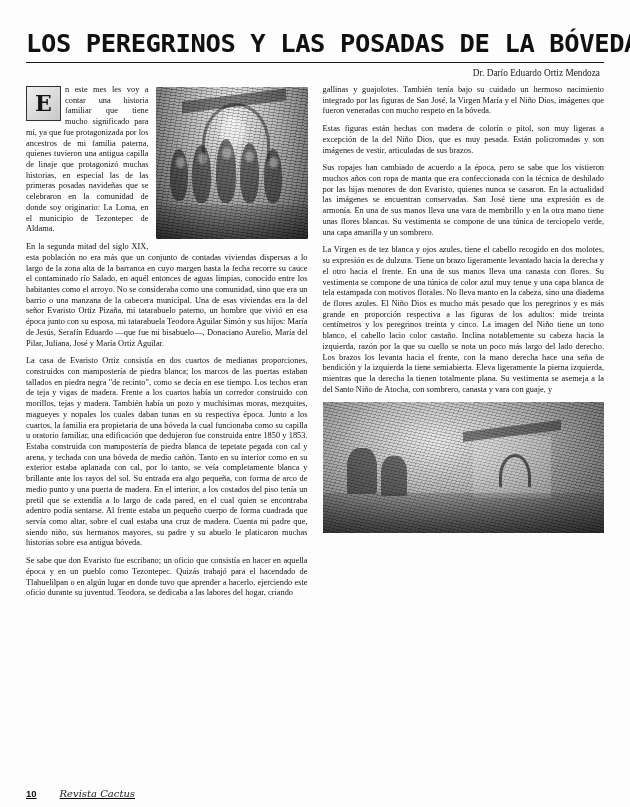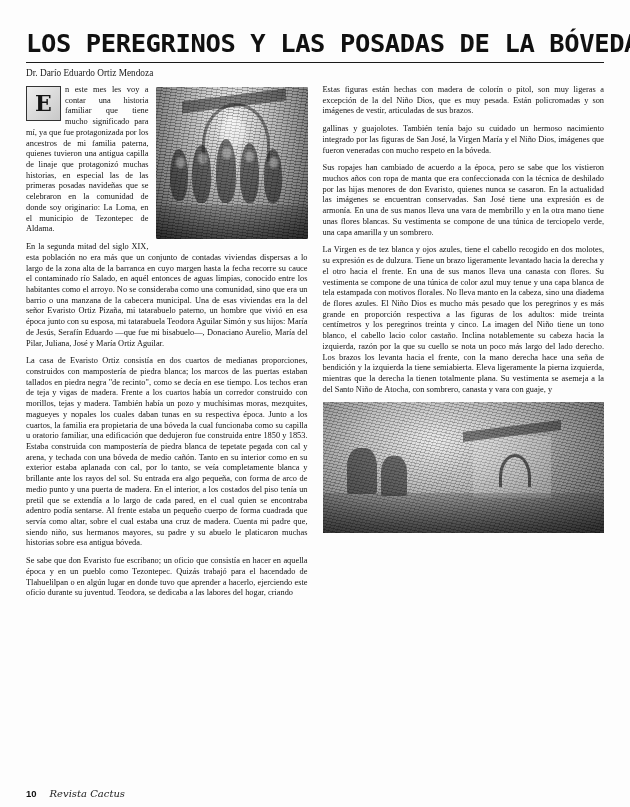--- a/index.html
+++ b/index.html
@@ -31,20 +31,21 @@
     margin: 6px 0 2px 0;
     color: #111;
     white-space: nowrap;
   }
   .title-rule {
     border: 0;
     border-top: 1.3px solid #1a1a1a;
     margin: 4px 0 5px 0;
   }
   .byline {
+    text-align: right;
     font-family: "Liberation Serif", serif;
     font-size: 9.3px;
     font-style: normal;
     color: #1a1a1a;
     margin: 0 4px 7px 0;
   }
   .columns {
     display: flex;
     gap: 15px;
     align-items: flex-start;
@@ -146,21 +147,22 @@
     font-size: 22px;
     font-weight: bold;
     color: #141414;
   }
   .footer {
     position: absolute;
     left: 26px;
     bottom: 8px;
     display: flex;
     align-items: flex-end;
-    gap: 13px;
+    gap: 23px;
+    text-decoration: underline;
   }
   .folio {
     font-family: "Liberation Sans", sans-serif;
     font-size: 9.5px;
     font-weight: bold;
     color: #111;
   }
   .footer-title {
     font-family: "DejaVu Serif", serif;
     font-style: italic;
@@ -205,22 +207,22 @@
           </span>
         <span>n este mes les voy a contar una historia familiar que tiene mucho significado para mí, ya que fue protagonizada por los ancestros de mi familia paterna, quienes tuvieron una antigua capilla de linaje que protagonizó muchas historias, en especial las de las primeras posadas navideñas que se celebraron en la comunidad de donde soy originario: La Loma, en el municipio de Tezontepec de Aldama.</span>
       </p>
 
       <p>En la segunda mitad del siglo XIX, esta población no era más que un conjunto de contadas viviendas dispersas a lo largo de la zona alta de la barranca en cuyo margen hasta la fecha recorre su cauce el contaminado río Salado, en aquél entonces de aguas limpias, conocido entre los habitantes como el arroyo. No se consideraba como una comunidad, sino que era un barrio o una manzana de la cabecera municipal. Una de esas viviendas era la del señor Evaristo Ortiz Pizaña, mi tatarabuelo paterno, un hombre que vivió en esa época junto con su esposa, mi tatarabuela Teodora Aguilar Simón y sus hijos: María de Jesús, Serafín Eduardo —que fue mi bisabuelo—, Donaciano Aurelio, María del Pilar, Juliana, José y María Ortiz Aguilar.</p>
       <p>La casa de Evaristo Ortiz consistía en dos cuartos de medianas proporciones, construidos con mampostería de piedra blanca; los marcos de las puertas estaban tallados en piedra negra "de recinto", como se decía en ese tiempo. Los techos eran de teja y vigas de madera. Frente a los cuartos había un corredor construido con morillos, tejas y madera. También había un pozo y muchísimas moras, mezquites, magueyes y nopales los cuales daban tunas en su respectiva época. Junto a los cuartos, la familia era propietaria de una bóveda la cual funcionaba como su capilla u oratorio familiar, una edificación que dedujeron fue construida entre 1850 y 1853. Estaba construida con mampostería de piedra blanca de tepetate pegada con cal y arena, y techada con una bóveda de medio cañón. Tanto en su interior como en su exterior estaba aplanada con cal, por lo tanto, se veía completamente blanca y brillante ante los rayos del sol. Su entrada era algo pequeña, con forma de arco de medio punto y una puerta de madera. En el interior, a los costados del piso tenía un pretil que se extendía a lo largo de cada pared, en el cual quien se encontraba adentro podía sentarse. Al frente estaba un pequeño cuerpo de forma cuadrada que servía como altar, sobre el cual estaba una cruz de madera. Cuenta mi padre que, siendo niño, sus hermanos mayores, su padre y su abuelo le platicaron muchas historias sobre esa antigua bóveda.</p>
       <p>Se sabe que don Evaristo fue escribano; un oficio que consistía en hacer en aquella época y en un pueblo como Tezontepec. Quizás trabajó para el hacendado de Tlahuelilpan o en algún lugar en donde tuvo que aprender a hacerlo, ejerciendo este oficio durante su juventud. Teodora, se dedicaba a las labores del hogar, criando</p>
     </div>
 
     <div class="col">
+      <p>gallinas y guajolotes. También tenía bajo su cuidado un hermoso nacimiento integrado por las figuras de San José, la Virgen María y el Niño Dios, imágenes que fueron veneradas con mucho respeto en la bóveda.</p>
       <p>Estas figuras están hechas con madera de colorín o pitol, son muy ligeras a excepción de la del Niño Dios, que es muy pesada. Están policromadas y son imágenes de vestir, articuladas de sus brazos.</p>
-      <p>gallinas y guajolotes. También tenía bajo su cuidado un hermoso nacimiento integrado por las figuras de San José, la Virgen María y el Niño Dios, imágenes que fueron veneradas con mucho respeto en la bóveda.</p>
       <p>Sus ropajes han cambiado de acuerdo a la época, pero se sabe que los vistieron muchos años con ropa de manta que era confeccionada con la técnica de deshilado por las hijas menores de don Evaristo, quienes nunca se casaron. En la actualidad las imágenes se encuentran conservadas. San José tiene una expresión es de armonía. En una de sus manos lleva una vara de membrillo y en la otra mano tiene unas flores blancas. Su vestimenta se compone de una túnica de terciopelo verde, una capa amarilla y un sombrero.</p>
       <p>La Virgen es de tez blanca y ojos azules, tiene el cabello recogido en dos molotes, su expresión es de dulzura. Tiene un brazo ligeramente levantado hacia la derecha y el otro hacia el frente. En una de sus manos lleva una canasta con flores. Su vestimenta se compone de una túnica de color azul muy tenue y una capa blanca de tela estampada con motivos florales. No lleva manto en la cabeza, sino una diadema de flores azules. El Niño Dios es mucho más pesado que los peregrinos y es más grande en proporción respectiva a las figuras de los adultos: mide treinta centímetros y los peregrinos treinta y cinco. La imagen del Niño tiene un tono blanco, el cabello lacio color castaño. Inclina notablemente su cabeza hacia la izquierda, razón por la que su cuello se nota un poco más largo del lado derecho. Los brazos los levanta hacia el frente, con la mano derecha hace una seña de bendición y la izquierda la tiene semiabierta. Eleva ligeramente la pierna izquierda, mientras que la derecha la tienen totalmente plana. Su vestimenta se asemeja a la del Santo Niño de Atocha, con sombrero, canasta y vara con guaje, y</p>
 
       <div class="art art-bottom">
         <div class="engrave"></div>
         <div class="wall" style="left:150px; top:34px; width:78px; height:62px; opacity:.5;"></div>
         <div class="arch" style="left:176px; top:52px; width:26px; height:30px; border-color:rgba(10,10,10,0.6);"></div>
         <div class="roof" style="left:140px; top:24px; width:98px; height:10px;"></div>
         <div class="fig-shape" style="left:24px; top:46px; width:30px; height:46px; border-radius:40% 40% 8% 8%;"></div>
         <div class="fig-shape" style="left:58px; top:54px; width:26px; height:40px; border-radius:40% 40% 8% 8%;"></div>

